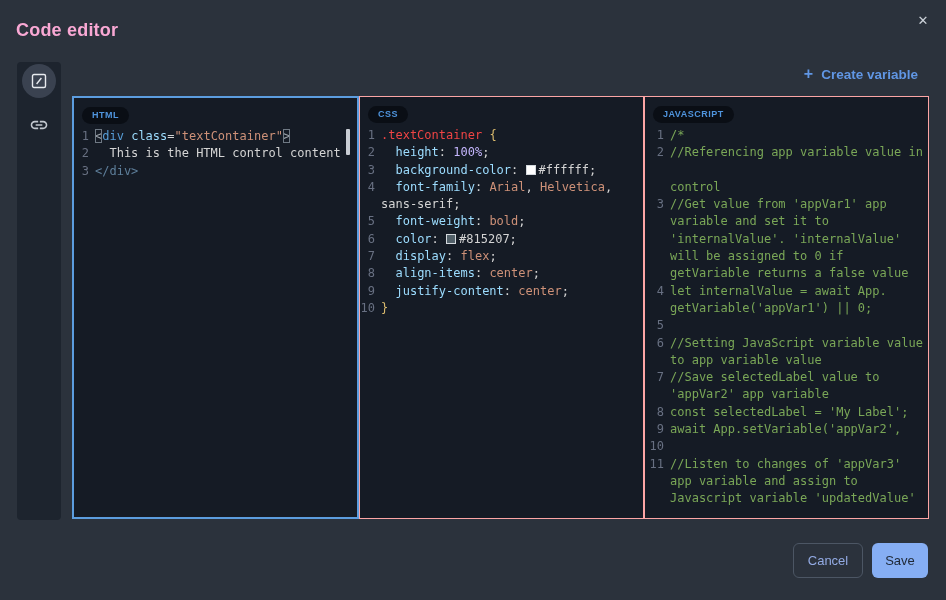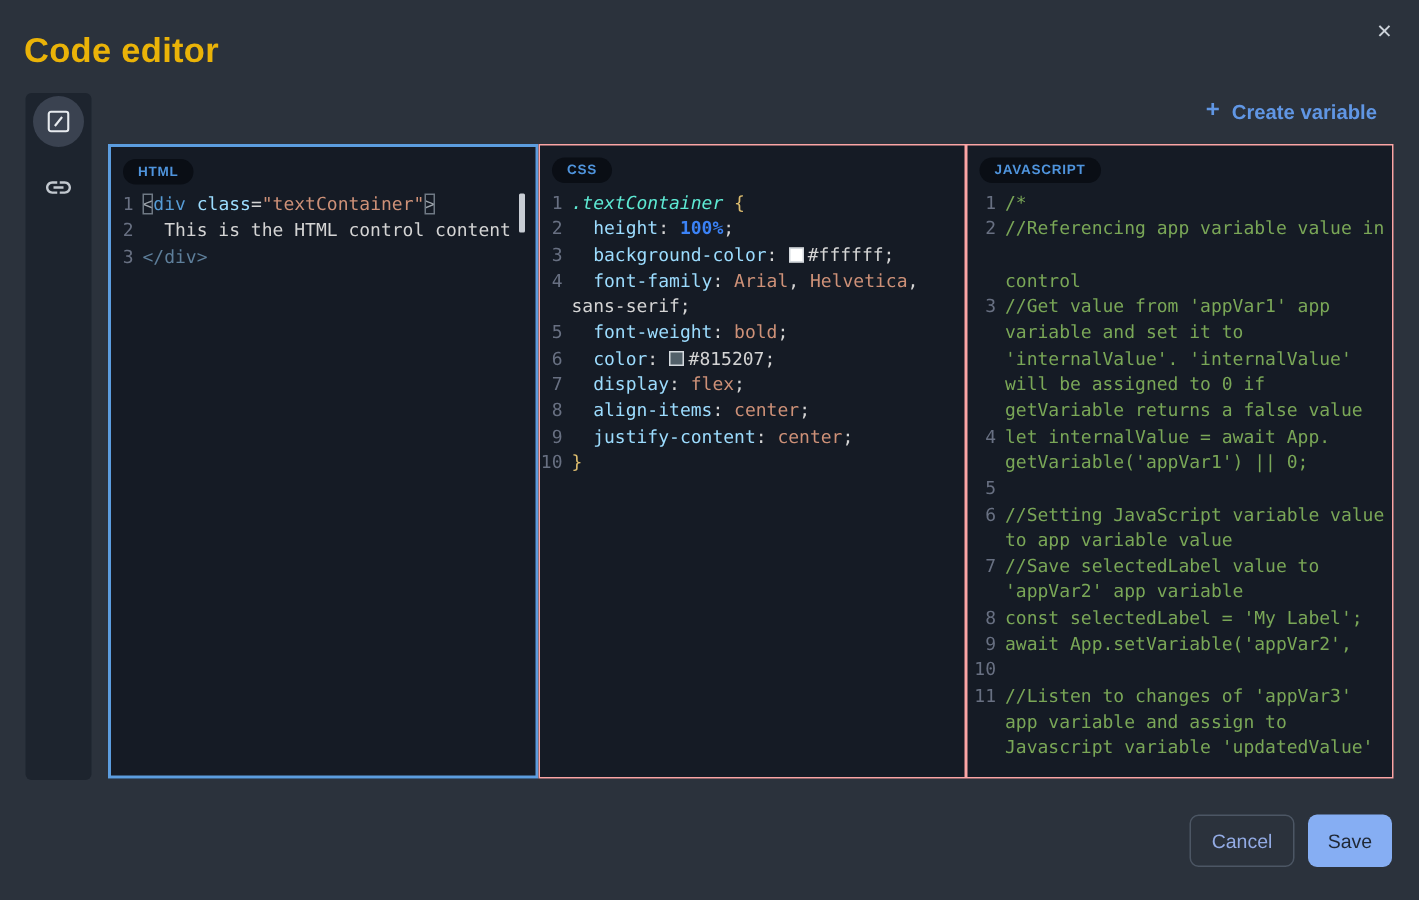--- a/index.html
+++ b/index.html
@@ -1,21 +1,21 @@
 <!DOCTYPE html>
 <html><head>
 <meta charset="utf-8">
 <style>
   * { margin:0; padding:0; box-sizing:border-box; }
   html,body { width:946px; height:600px; }
   body { font-family:"Liberation Sans", sans-serif; background:#2b323c; overflow:hidden; }
 
   .dialog { position:relative; width:946px; height:600px; background:#2b323c; }
 
-  .title { position:absolute; left:16px; top:20px; font-size:23px; font-weight:bold; color:#eab308; letter-spacing:.2px; }
+  .title { position:absolute; left:16px; top:20px; font-size:18px; font-weight:bold; color:#f9a8d4; letter-spacing:.2px; }
   .close-btn { position:absolute; right:12px; top:9px; width:22px; height:22px; display:flex; align-items:center; justify-content:center;
                color:#ccd2d9; font-size:13px; cursor:pointer; background:none; border:none; }
 
   .create-var { position:absolute; top:66px; right:28px; display:flex; align-items:center; gap:8px; cursor:pointer;
                 color:#6096e4; font-weight:bold; font-size:13.5px; background:none; border:none; font-family:"Liberation Sans",sans-serif; }
   .create-var .plus { font-size:16px; font-weight:bold; line-height:1; }
 
   .sidebar { position:absolute; left:17px; top:62px; width:44px; height:458px; background:#1d242e; border-radius:4px;
              display:flex; flex-direction:column; align-items:center; padding-top:2px; }
   .side-btn { width:34px; height:34px; display:flex; align-items:center; justify-content:center; border:none; background:none; cursor:pointer; }
@@ -35,23 +35,23 @@
   .line { display:flex; min-height:17.3px; }
   .gutter { flex:none; width:15px; text-align:right; color:#687082; }
   .panel-js .gutter { width:19px; }
   .src { white-space:pre; margin-left:6px; }
 
   .tok-plain   { color:#d4d4d4; }
   .tok-tag     { color:#569cd6; }
   .tok-dim     { color:#5e7f9b; }
   .tok-attr    { color:#9cdcfe; }
   .tok-str     { color:#ce9178; }
-  .tok-sel     { color:#5eead4;font-style:italic; }
+  .tok-sel     { color:#ef4444; }
   .tok-prop    { color:#9cdcfe; }
-  .tok-num     { color:#3b82f6;font-weight:bold; }
+  .tok-num     { color:#c4b5fd; }
   .tok-val     { color:#ce9178; }
   .tok-brace   { color:#dcbc6e; }
   .tok-comment { color:#7aa757; }
   .tok-box     { color:#9fa6ad; outline:1px solid #6f7984; outline-offset:-1px; }
   .tok-swatch  { display:inline-block; width:10px; height:10px; border:1px solid #d4d9de; margin-right:3px; vertical-align:-1px; }
 
   .thumb { position:absolute; right:7px; top:31px; width:4px; height:26px; background:#c8cdd4; border-radius:1px; }
 
   .footer-btn { position:absolute; top:543px; height:35px; border-radius:6px; font-size:13px; font-weight:normal;
                 font-family:"Liberation Sans",sans-serif; cursor:pointer; }

